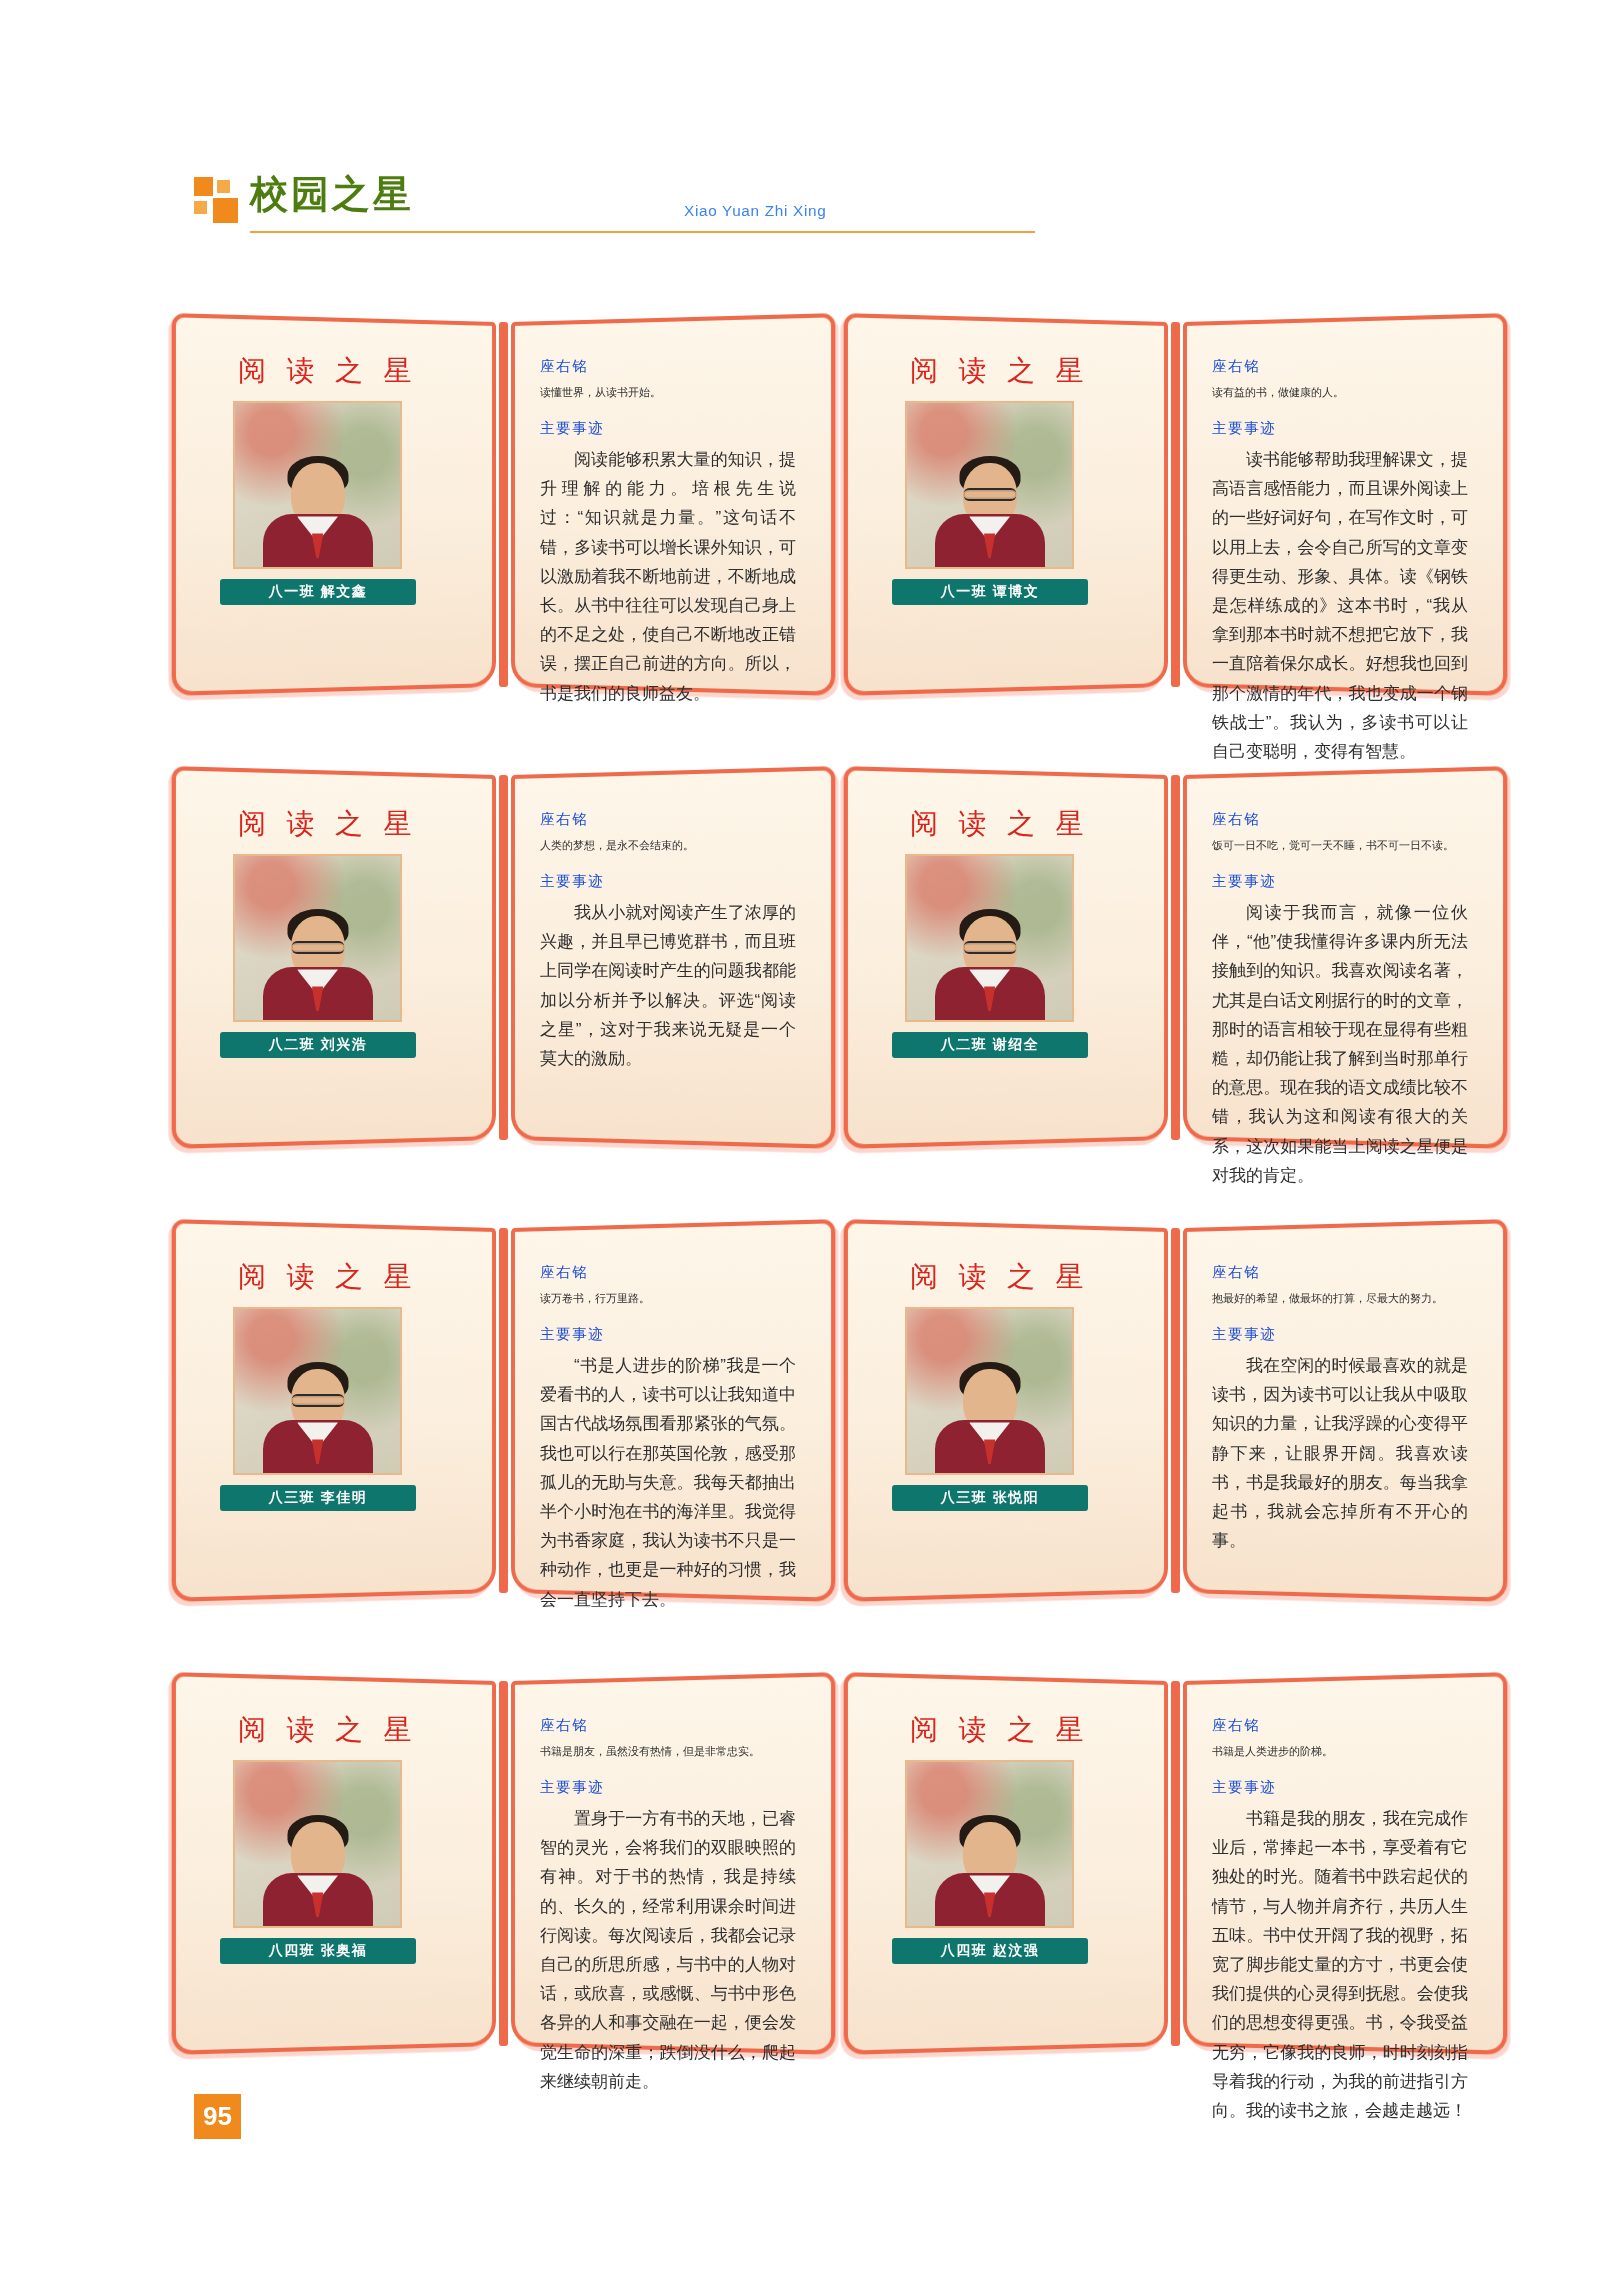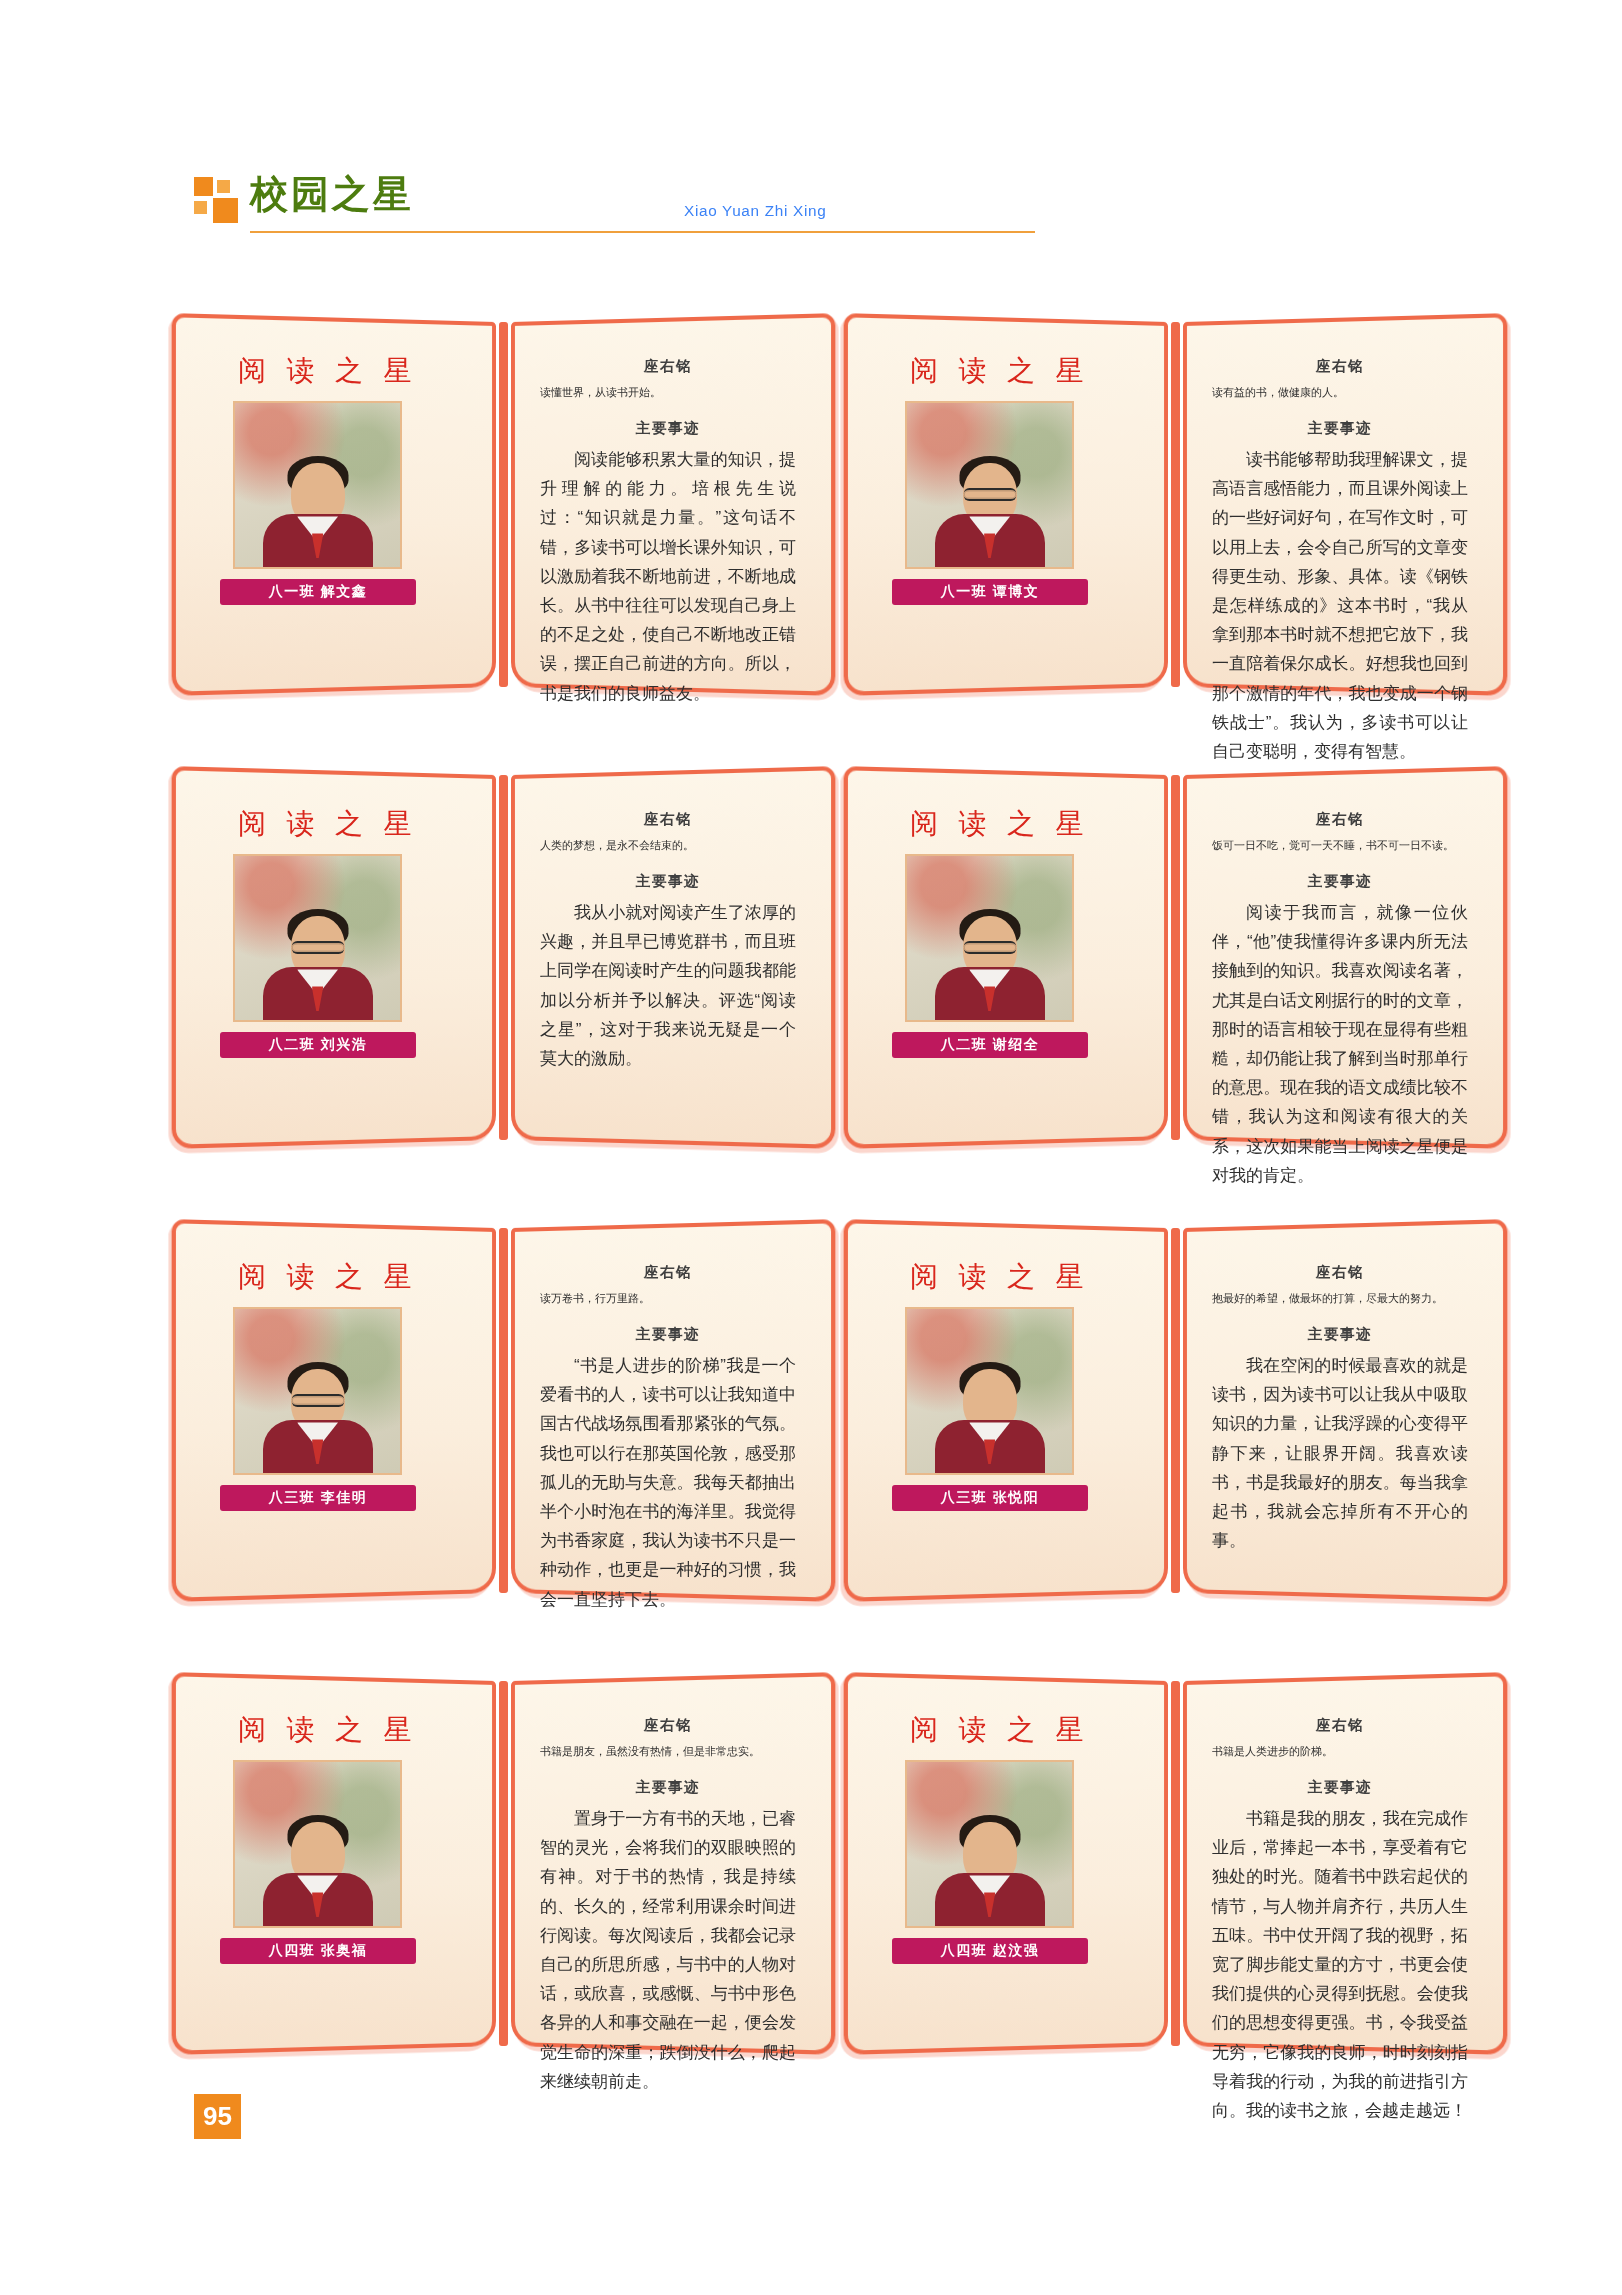--- a/index.html
+++ b/index.html
@@ -205,44 +205,43 @@
     border-top: 2.2px solid #2b2b2b;
     border-bottom: 2.2px solid #2b2b2b;
     border-radius: 5.8px;
     box-shadow: inset 0 0 0 1.5px rgba(0,0,0,.15);
   }
 
   .name-plate {
     position: absolute;
     left: 45px; top: 272px;
     width: 196px; height: 26px;
-    background: #be185d;
+    background: #0f766e;
     border-radius: 2.9px;
     color: #fff;
     font-size: 14px;
     font-weight: bold;
     letter-spacing: 1.5px;
     display: flex;
     align-items: center;
     justify-content: center;
     white-space: nowrap;
   }
 
   .col-right {
     position: absolute;
     left: 365px; top: 50px;
     width: 256px;
   }
   .sec-h {
     font-size: 14.6px;
-    font-weight: bold;
-    color: #404040;
+    font-weight: normal;
+    color: #1d4ed8;
     letter-spacing: 1.5px;
     margin: 0 0 7.3px 0;
-    text-align: center;
   }
   .motto {
     font-size: 11px;
     line-height: 1.75;
     color: #2e2e2e;
     margin: 0 0 16px 0;
   }
   .deeds {
     font-size: 17px;
     line-height: 1.72;

